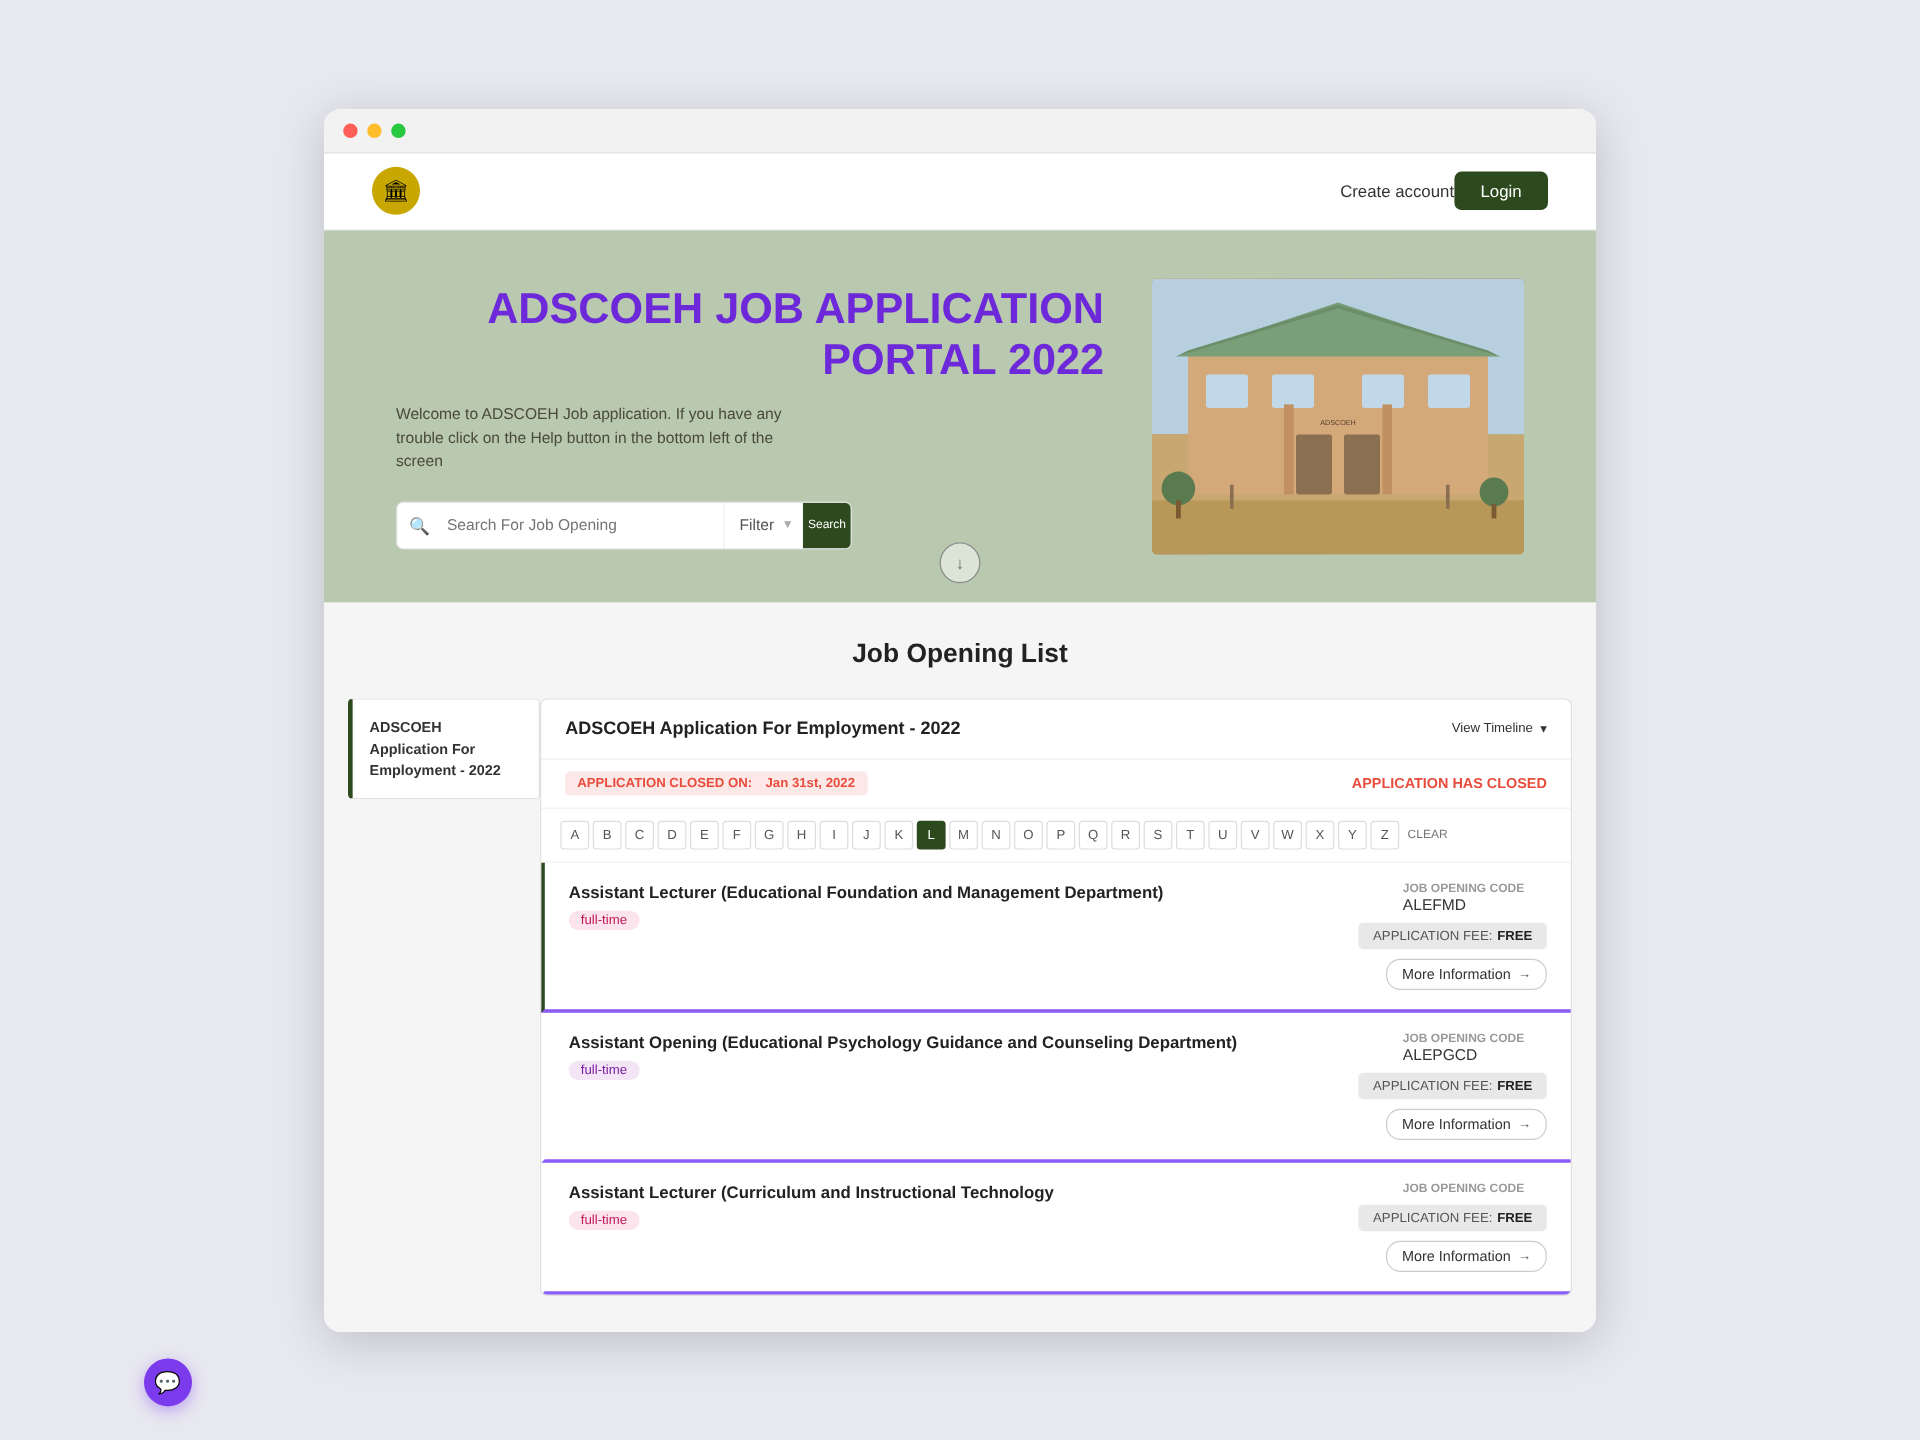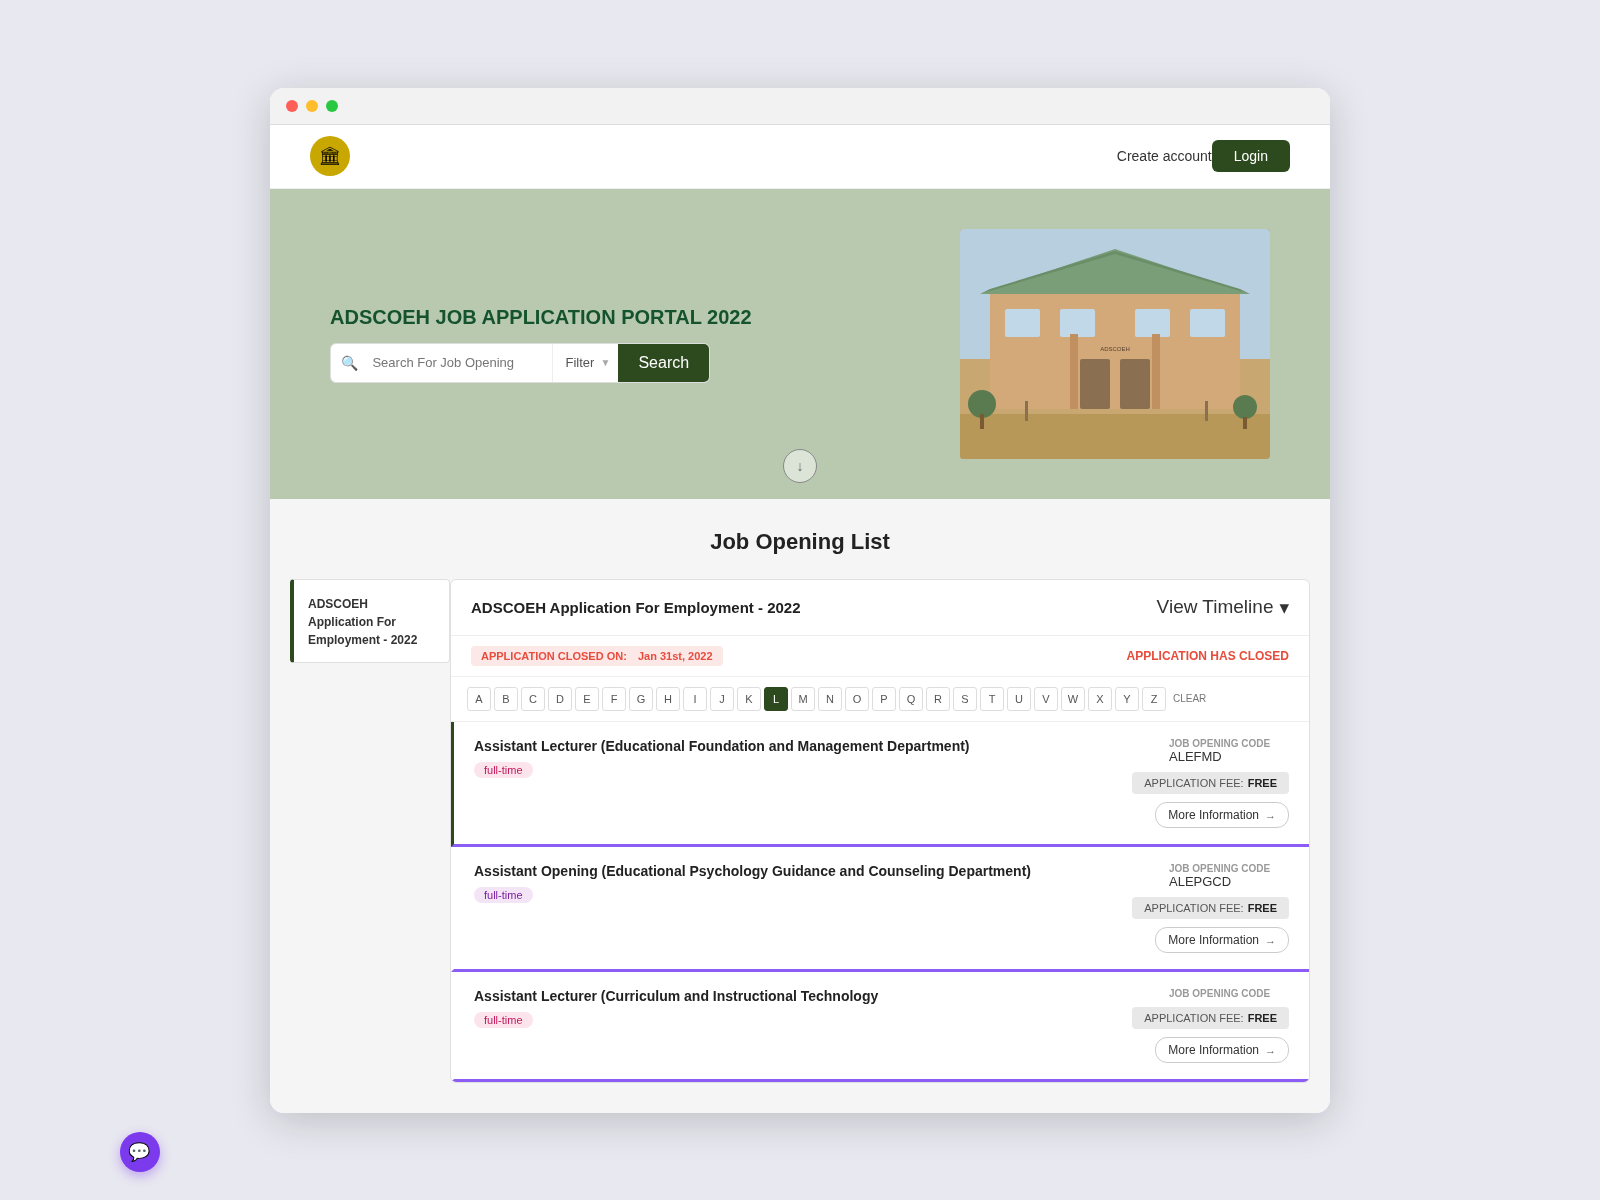--- a/index.html
+++ b/index.html
@@ -85,26 +85,27 @@
       display: flex;
       align-items: center;
       gap: 40px;
       min-height: 280px;
       position: relative;
     }
     .hero-content {
       flex: 1;
     }
     .hero-title {
-      font-size: 20px;
+      font-size: 36px;
       font-weight: 800;
-      color: #14532d;
+      color: #6d28d9;
       line-height: 1.2;
       margin-bottom: 14px;
       text-transform: uppercase;
+      text-align: right;
     }
     .hero-subtitle {
       font-size: 13px;
       color: #4a4a3a;
       line-height: 1.5;
       margin-bottom: 24px;
       max-width: 340px;
     }
     .search-bar {
       display: flex;
@@ -153,23 +154,23 @@
       position: absolute;
       right: 8px;
       color: #aaa;
       font-size: 10px;
       pointer-events: none;
     }
     .search-btn {
       background: #2d4a1e;
       color: #fff;
       border: none;
-      padding: 0 20px;
+      padding: 0 4px;
       height: 100%;
-      font-size: 16px;
+      font-size: 10px;
       cursor: pointer;
       font-weight: 500;
     }
     .hero-image {
       width: 310px;
       height: 230px;
       border-radius: 4px;
       overflow: hidden;
       flex-shrink: 0;
       background: #c4a882;
@@ -253,21 +254,21 @@
     }
     .job-main-title {
       font-size: 15px;
       font-weight: 600;
       color: #222;
     }
     .view-timeline-btn {
       display: flex;
       align-items: center;
       gap: 6px;
-      font-size: 19px;
+      font-size: 11px;
       color: #333;
       cursor: pointer;
       border: none;
       background: none;
     }
     .job-status-row {
       padding: 10px 20px;
       display: flex;
       align-items: center;
       justify-content: space-between;
@@ -441,20 +442,21 @@
     </div>
     <div class="navbar-actions">
       <a class="create-account-link">Create account</a>
       <button class="login-btn">Login</button>
     </div>
   </nav>
 
   <section class="hero">
     <div class="hero-content">
       <h1 class="hero-title">ADSCOEH JOB APPLICATION PORTAL 2022</h1>
+      <p class="hero-subtitle">Welcome to ADSCOEH Job application. If you have any trouble click on the Help button in the bottom left of the screen</p>
       <div class="search-bar">
         <div class="search-icon-wrap">🔍</div>
         <input class="search-input" type="text" placeholder="Search For Job Opening" style="">
         <div class="filter-wrap">
           <select class="filter-select">
             <option>Filter</option>
           </select>
           <span class="filter-chevron">▼</span>
         </div>
         <button class="search-btn">Search</button>

